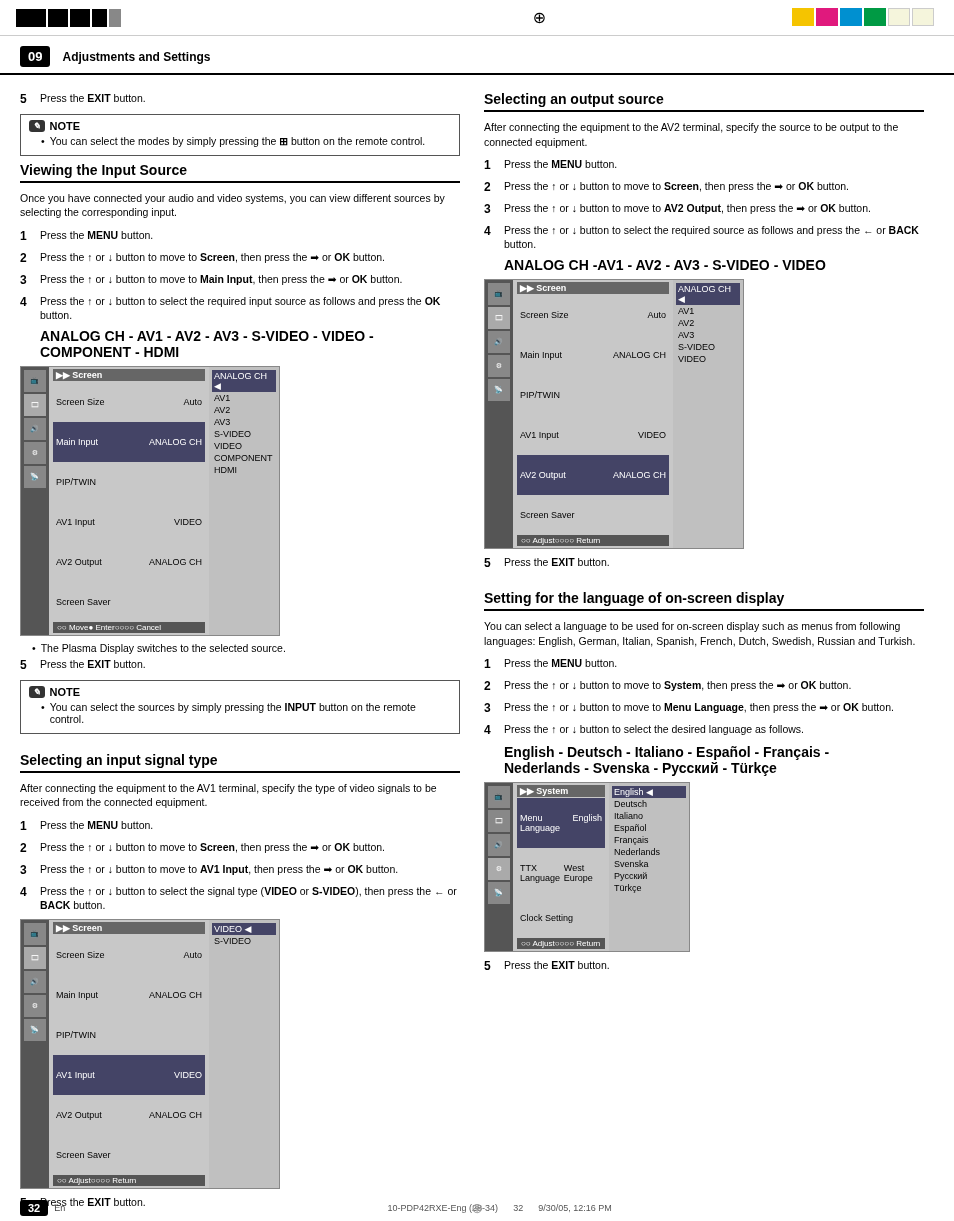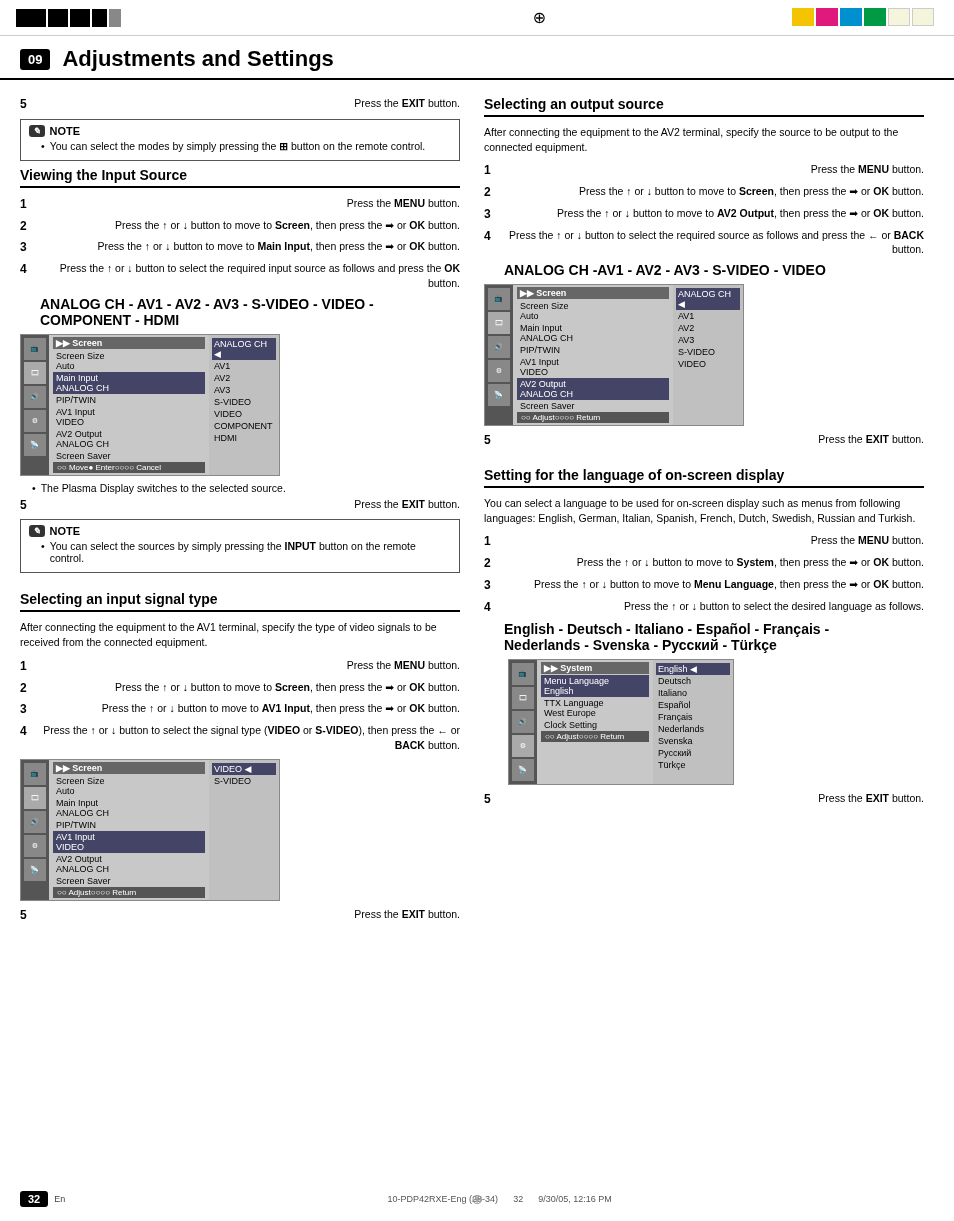--- a/index.html
+++ b/index.html
@@ -53,21 +53,21 @@
     .chapter-badge {
       background: #000;
       color: #fff;
       font-weight: bold;
       font-size: 13px;
       padding: 3px 8px;
       border-radius: 3px;
       margin-right: 12px;
     }
     .page-title-text {
-      font-size: 22px;
+      font-size: 12px;
       font-weight: bold;
     }
 
     
     .content-area {
       display: flex;
       padding: 0 20px;
       gap: 24px;
     }
     .left-col {
@@ -104,21 +104,20 @@
       line-height: 1.4;
     }
     .step-num {
       font-weight: bold;
       font-size: 12px;
       min-width: 16px;
       margin-right: 4px;
     }
     .step-content {
       flex: 1;
-      text-align: right;
     }
     .step-content b { font-weight: bold; }
 
     
     .input-path {
       font-weight: bold;
       font-size: 14px;
       margin: 3px 0 4px 20px;
     }
 
@@ -190,23 +189,22 @@
       background: #666;
       color: #fff;
       padding: 1px 3px;
       font-weight: bold;
       font-size: 9px;
       margin-bottom: 1px;
     }
     .menu-row {
       display: flex;
       justify-content: space-between;
-      padding: 1px 3px;
-      font-size: 9px;
-      flex-direction: column;
+      padding: 15px 3px;
+      font-size: 9px;
     }
     .menu-row.highlighted {
       background: #446;
       color: #fff;
     }
     .menu-right-panel {
       background: #c0c0c0;
       width: 70px;
       padding: 3px 3px;
       font-size: 9px;
@@ -309,20 +307,21 @@
         <span>NOTE</span>
       </div>
       <div class="bullet-item">
         <span class="bullet-dot">•</span>
         <span>You can select the modes by simply pressing the <b>⊞</b> button on the remote control.</span>
       </div>
     </div>
 
     <div class="section">
       <div class="section-title">Viewing the Input Source</div>
+      <div class="section-desc">Once you have connected your audio and video systems, you can view different sources by selecting the corresponding input.</div>
 
       <div class="step">
         <span class="step-num">1</span>
         <span class="step-content">Press the <b>MENU</b> button.</span>
       </div>
       <div class="step">
         <span class="step-num">2</span>
         <span class="step-content">Press the ↑ or ↓ button to move to <b>Screen</b>, then press the ➡ or <b>OK</b> button.</span>
       </div>
       <div class="step">
@@ -582,21 +581,21 @@
       <div class="step">
         <span class="step-num">3</span>
         <span class="step-content">Press the ↑ or ↓ button to move to <b>Menu Language</b>, then press the ➡ or <b>OK</b> button.</span>
       </div>
       <div class="step">
         <span class="step-num">4</span>
         <span class="step-content">Press the ↑ or ↓ button to select the desired language as follows.</span>
       </div>
       <div class="input-path">English - Deutsch - Italiano - Español - Français -<br>Nederlands - Svenska - Русский - Türkçe</div>
 
-      <div class="menu-screenshot" style="width:226px;margin-left:24px;">
+      <div class="menu-screenshot" style="width:206px;">
         <div class="menu-screenshot-inner">
           <div class="menu-left-icons">
             <div class="menu-icon-box">📺</div>
             <div class="menu-icon-box">🎞</div>
             <div class="menu-icon-box">🔊</div>
             <div class="menu-icon-box active-icon">⚙</div>
             <div class="menu-icon-box">📡</div>
           </div>
           <div class="menu-center">
             <div class="menu-header-row">▶▶ System</div>

